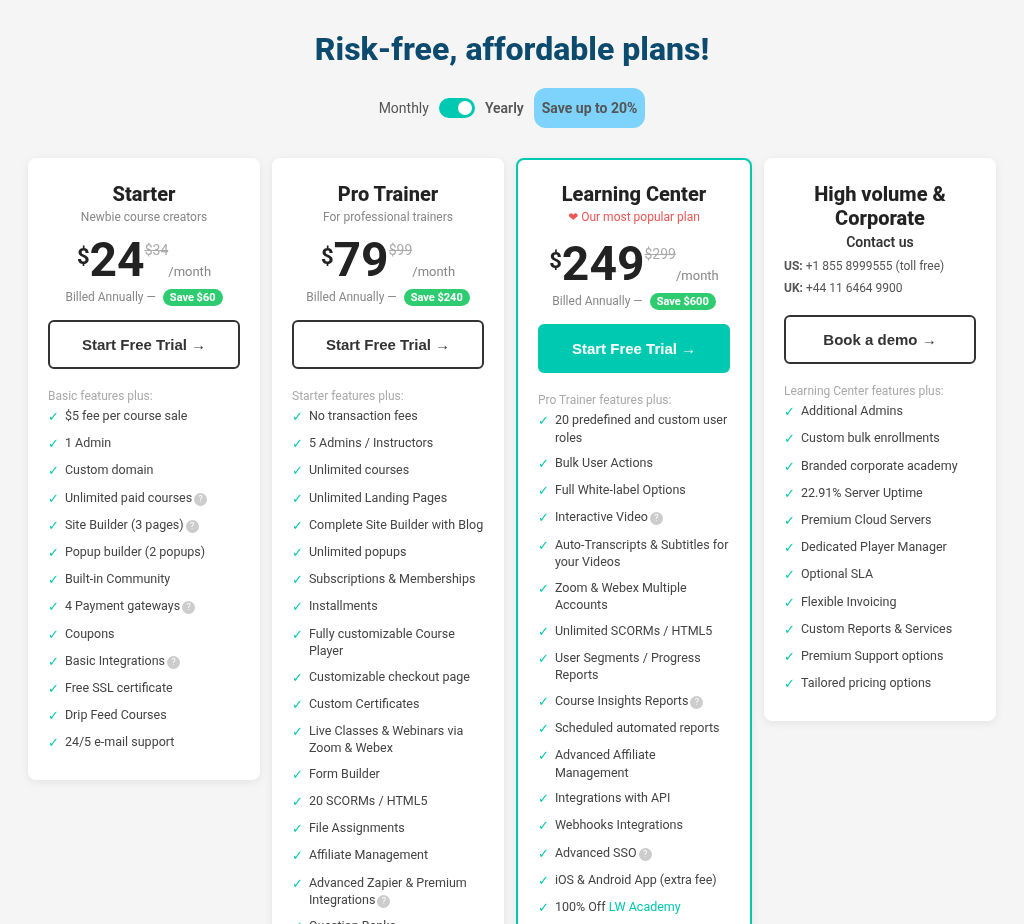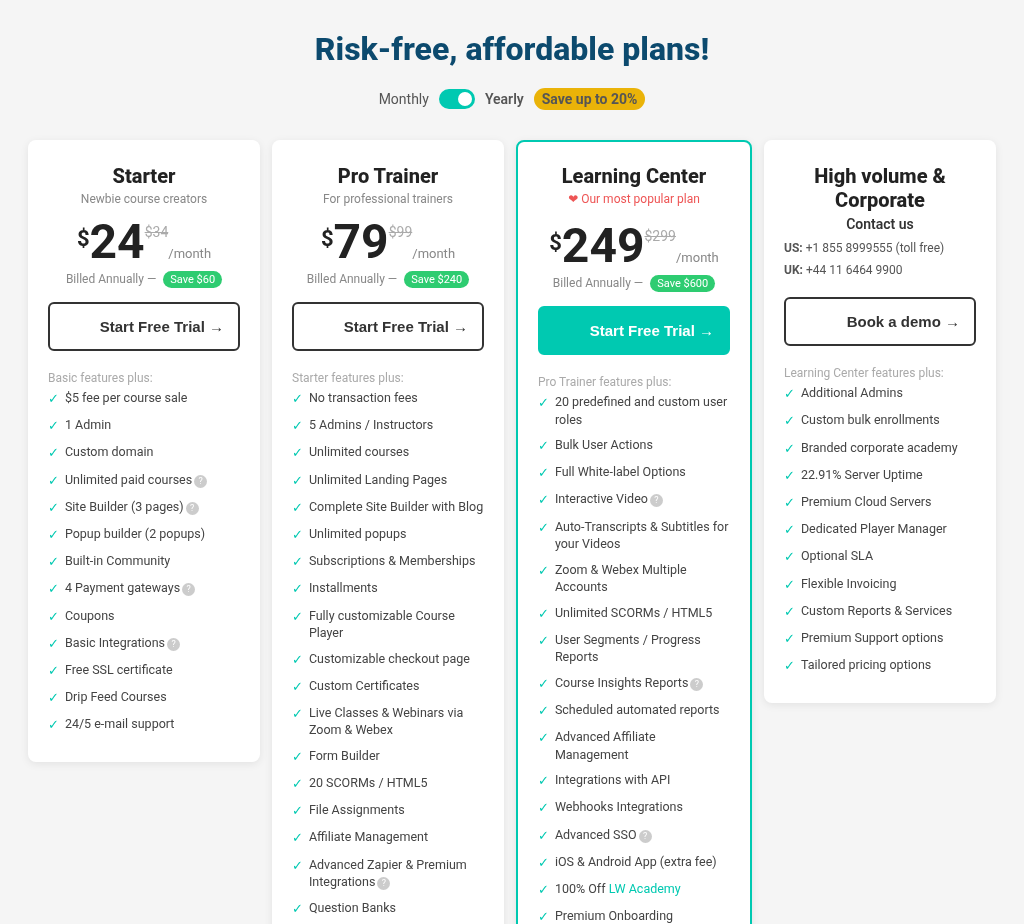--- a/index.html
+++ b/index.html
@@ -43,25 +43,25 @@
       width: 14px;
       height: 14px;
       background: white;
       border-radius: 50%;
     }
     .yearly-label {
       font-weight: 600;
       color: #333;
     }
     .save-badge {
-      background: #eab308;
+      background: #7dd3fc;
       color: white;
       font-size: 11px;
       font-weight: 700;
-      padding: 3px 8px;
+      padding: 12px 8px;
       border-radius: 12px;
     }
     .plans-container {
       display: flex;
       gap: 0;
       max-width: 980px;
       margin: 0 auto;
       align-items: flex-start;
     }
     .plan-card {
@@ -128,34 +128,34 @@
     .billing-row {
       text-align: center;
       font-size: 12px;
       color: #888;
       margin-bottom: 16px;
     }
     .billing-save {
       background: #2ecc71;
       color: white;
       font-size: 11px;
-      font-weight: 400;
+      font-weight: 700;
       padding: 2px 7px;
       border-radius: 10px;
       margin-left: 4px;
     }
     .cta-button {
       display: block;
       width: 100%;
       padding: 14px;
       border-radius: 6px;
       font-size: 15px;
       font-weight: 700;
       cursor: pointer;
-      text-align: right;
+      text-align: center;
       margin-bottom: 20px;
       border: 2px solid #333;
       background: white;
       color: #333;
     }
     .cta-button.primary {
       background: #00c9b1;
       border: 2px solid #00c9b1;
       color: white;
     }

